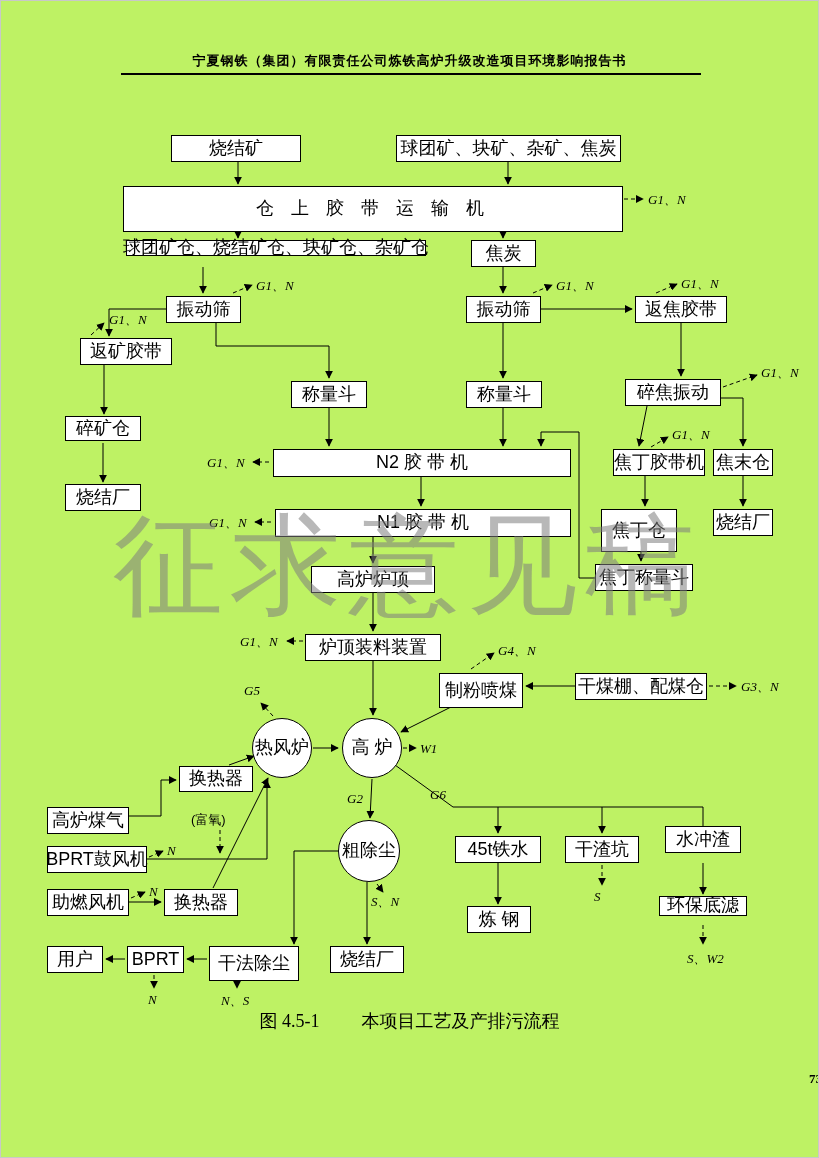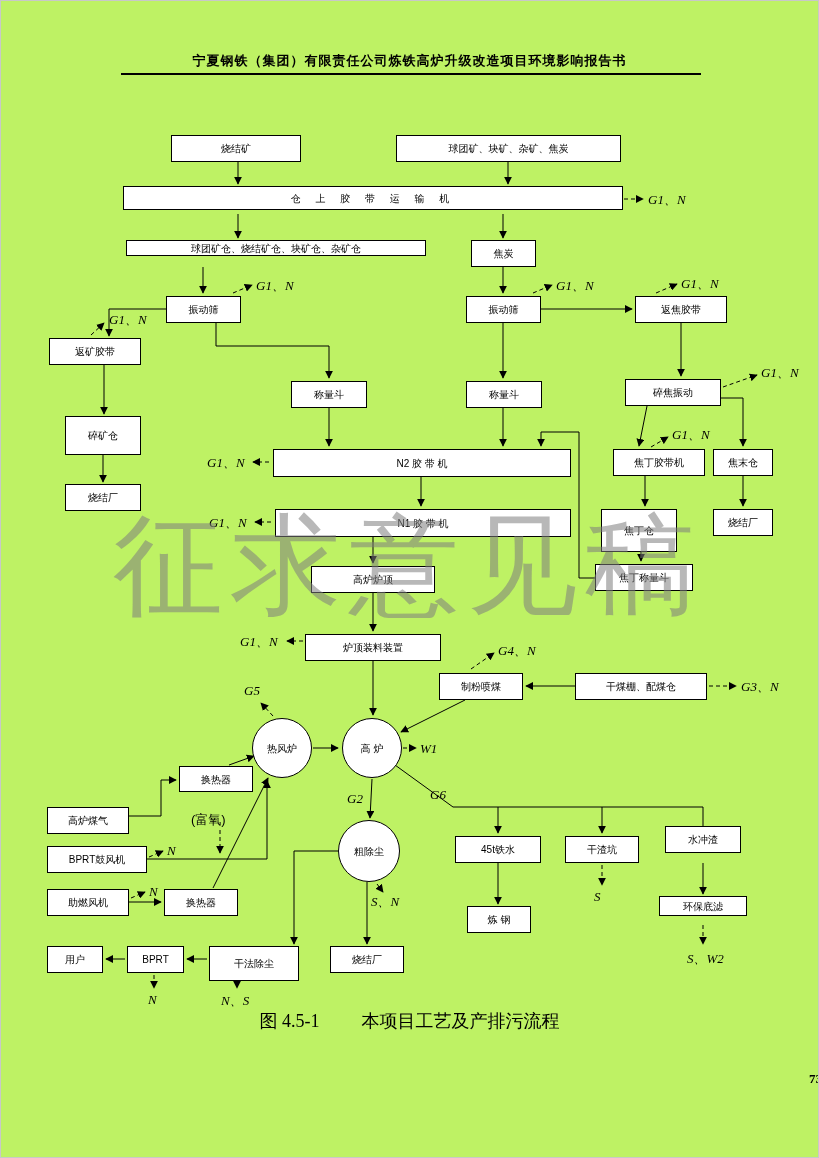--- a/index.html
+++ b/index.html
@@ -7,21 +7,21 @@
         border:1px solid #c8c8c8;box-sizing:border-box;overflow:hidden;
         font-family:"Liberation Sans",sans-serif;color:#000;}
   .doc-title{position:absolute;top:51px;left:0;width:100%;text-align:center;
         font:bold 13px "Liberation Serif",serif;letter-spacing:1px;z-index:2;}
   .title-rule{position:absolute;top:72px;left:120px;width:580px;height:2px;background:#000;z-index:2;}
   svg.wires{position:absolute;left:0;top:0;z-index:1;}
   .c{stroke:#000;stroke-width:1;fill:none;}
   .d{stroke:#000;stroke-width:1;fill:none;stroke-dasharray:4 3;}
   .node{position:absolute;box-sizing:border-box;border:1px solid #000;background:#fff;
         display:flex;align-items:center;justify-content:center;text-align:left;
-        font-size:10px;line-height:1.1;z-index:2;white-space:nowrap;}
+        font-size:18px;line-height:1.1;z-index:2;white-space:nowrap;}
   .circle{border-radius:50%;}
   .lbl{position:absolute;z-index:2;font:italic 13px "Liberation Serif",serif;white-space:nowrap;}
   .lbl-cjk{position:absolute;z-index:2;font:13px "Liberation Sans",sans-serif;white-space:nowrap;}
   .watermark{position:absolute;left:112px;top:498px;z-index:4;line-height:1.2;
         font-family:"DejaVu Serif",serif;font-size:110px;letter-spacing:8px;
         color:rgba(125,125,125,0.55);white-space:nowrap;pointer-events:none;}
   .caption{position:absolute;top:1008px;left:0;width:100%;text-align:center;
         font-size:18px;font-family:"Liberation Serif",serif;z-index:2;}
   .caption .fig{margin-right:42px;}
   .pageno{position:absolute;top:1070px;left:4px;width:100%;text-align:right;
@@ -106,42 +106,42 @@
     <line class="d" x1="376" y1="883" x2="382" y2="891" marker-end="url(#arw)"></line>
     <line class="d" x1="219" y1="829" x2="219" y2="852" marker-end="url(#arw)"></line>
     <line class="d" x1="236" y1="974" x2="236" y2="987" marker-end="url(#arw)"></line>
     <line class="d" x1="153" y1="974" x2="153" y2="987" marker-end="url(#arw)"></line>
     <line class="d" x1="601" y1="864" x2="601" y2="884" marker-end="url(#arw)"></line>
     <line class="d" x1="702" y1="924" x2="702" y2="943" marker-end="url(#arw)"></line>
   </svg>
 
   <div class="node" style="left:170px;top:134px;width:130px;height:27px">烧结矿</div>
   <div class="node" style="left:395px;top:134px;width:225px;height:27px">球团矿、块矿、杂矿、焦炭</div>
-  <div class="node" style="left:122px;top:185px;width:500px;height:24px;letter-spacing:6px">仓 上 胶 带 运 输 机</div>
+  <div class="node" style="left:122px;top:185px;width:500px;height:46px;letter-spacing:6px">仓 上 胶 带 运 输 机</div>
   <div class="node" style="left:125px;top:239px;width:300px;height:16px">球团矿仓、烧结矿仓、块矿仓、杂矿仓</div>
   <div class="node" style="left:470px;top:239px;width:65px;height:27px">焦炭</div>
   <div class="node" style="left:165px;top:295px;width:75px;height:27px">振动筛</div>
-  <div class="node" style="left:48px;top:337px;width:92px;height:27px">返矿胶带</div>
-  <div class="node" style="left:64px;top:415px;width:76px;height:39px">碎矿仓</div>
+  <div class="node" style="left:79px;top:337px;width:92px;height:27px">返矿胶带</div>
+  <div class="node" style="left:64px;top:415px;width:76px;height:25px">碎矿仓</div>
   <div class="node" style="left:64px;top:483px;width:76px;height:27px">烧结厂</div>
   <div class="node" style="left:290px;top:380px;width:76px;height:27px">称量斗</div>
   <div class="node" style="left:465px;top:295px;width:75px;height:27px">振动筛</div>
   <div class="node" style="left:634px;top:295px;width:92px;height:27px">返焦胶带</div>
   <div class="node" style="left:465px;top:380px;width:76px;height:27px">称量斗</div>
   <div class="node" style="left:624px;top:378px;width:96px;height:27px">碎焦振动</div>
   <div class="node" style="left:612px;top:448px;width:92px;height:27px">焦丁胶带机</div>
   <div class="node" style="left:712px;top:448px;width:60px;height:27px">焦末仓</div>
   <div class="node" style="left:600px;top:508px;width:76px;height:43px">焦丁仓</div>
   <div class="node" style="left:712px;top:508px;width:60px;height:27px">烧结厂</div>
   <div class="node" style="left:594px;top:563px;width:98px;height:27px">焦丁称量斗</div>
   <div class="node" style="left:272px;top:448px;width:298px;height:28px">N2 胶 带 机</div>
   <div class="node" style="left:274px;top:508px;width:296px;height:28px">N1 胶 带 机</div>
   <div class="node" style="left:310px;top:565px;width:124px;height:27px">高炉炉顶</div>
   <div class="node" style="left:304px;top:633px;width:136px;height:27px">炉顶装料装置</div>
-  <div class="node" style="left:438px;top:672px;width:84px;height:27px">制粉喷煤</div>
+  <div class="node" style="left:438px;top:672px;width:84px;height:35px">制粉喷煤</div>
   <div class="node" style="left:574px;top:672px;width:132px;height:27px">干煤棚、配煤仓</div>
   <div class="node circle" style="left:251px;top:717px;width:60px;height:60px">热风炉</div>
   <div class="node circle" style="left:341px;top:717px;width:60px;height:60px">高 炉</div>
   <div class="node" style="left:178px;top:765px;width:74px;height:26px">换热器</div>
   <div class="node" style="left:46px;top:806px;width:82px;height:27px">高炉煤气</div>
   <div class="node" style="left:46px;top:845px;width:100px;height:27px">BPRT鼓风机</div>
   <div class="node" style="left:46px;top:888px;width:82px;height:27px">助燃风机</div>
   <div class="node" style="left:163px;top:888px;width:74px;height:27px">换热器</div>
   <div class="node circle" style="left:337px;top:819px;width:62px;height:62px">粗除尘</div>
   <div class="node" style="left:208px;top:945px;width:90px;height:35px">干法除尘</div>

